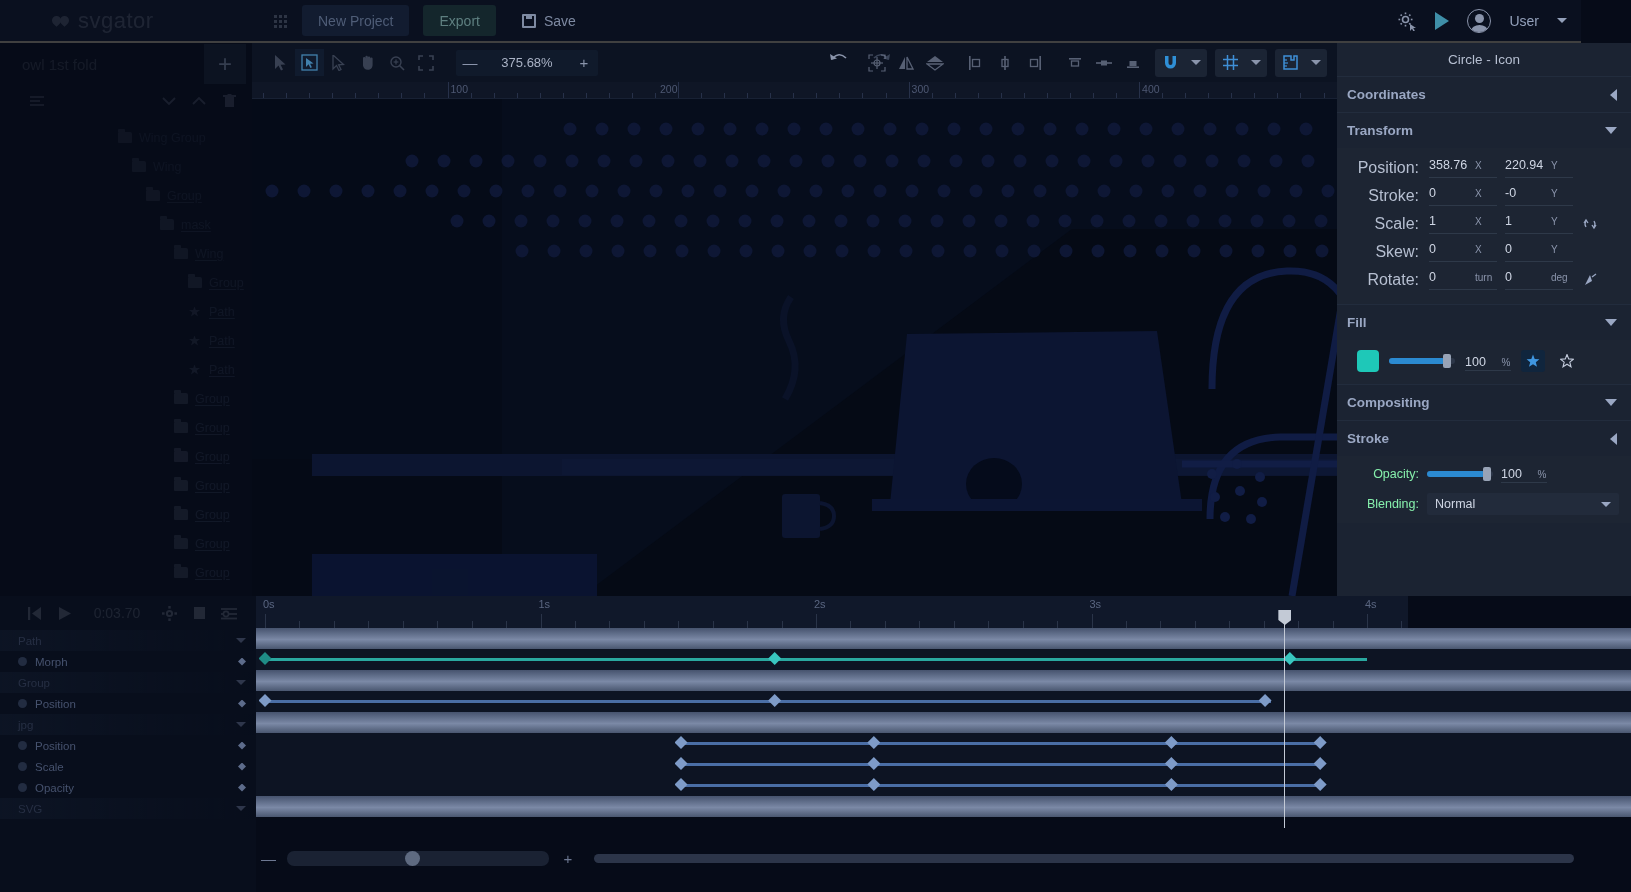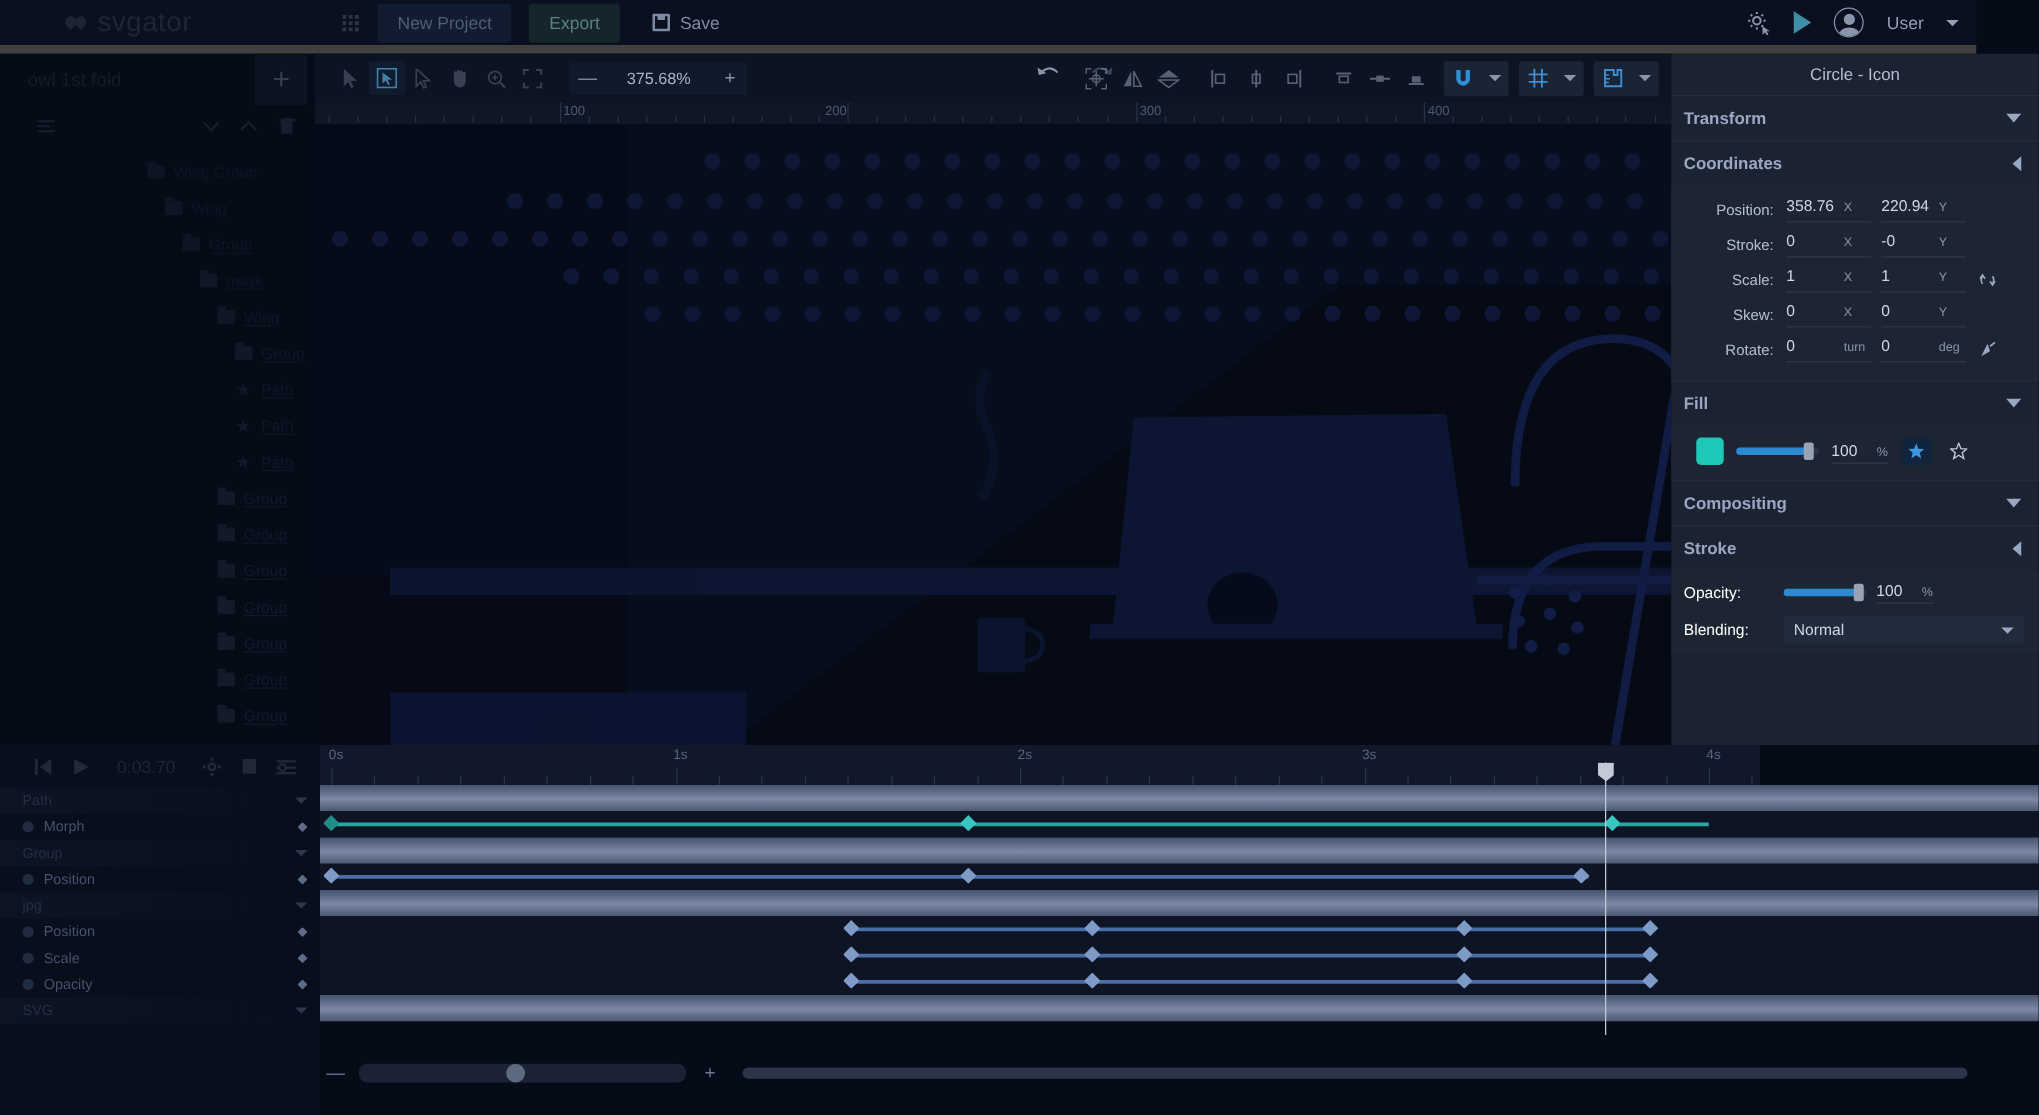--- a/index.html
+++ b/index.html
@@ -10,21 +10,21 @@
     overflow: hidden;
     color: #8a94ab;
   }
   #app { position: relative; width: 1631px; height: 892px; }
 
   
   .topbar {
     position: absolute; left:0; top:0; width:1581px; height:43px;
     background: #0a101f;
     display: flex; align-items: center;
-    border-bottom: 7px solid #404040;
+    border-bottom: 2px solid #404040;
   }
   .logo {
     display:flex; align-items:center; gap:6px;
     margin-left: 52px; width: 200px;
     opacity: .10;
   }
   .logo-mark { width:20px; height:14px; position:relative; }
   .logo-mark::before, .logo-mark::after {
     content:""; position:absolute; width:9px; height:9px;
     border-radius:50% 50% 50% 0; background:#cfd6e4; top:2px;
@@ -137,21 +137,21 @@
   .rp-title { height:33px; display:flex; align-items:center; justify-content:center; font-size:13.5px; color:#b6bfd1; }
   .rp-head {
     height:36px; display:flex; align-items:center; padding:0 14px 0 10px;
     font-size:13.5px; font-weight:bold; color:#9aa7c3;
     border-top:1px solid #222c3d; cursor:pointer;
   }
   .rp-head .tri-l { margin-left:auto; width:0;height:0;border-top:6px solid transparent;border-bottom:6px solid transparent;border-right:7px solid #9aa7c3; }
   .rp-head .tri-d { margin-left:auto; width:0;height:0;border-left:6px solid transparent;border-right:6px solid transparent;border-top:7px solid #9aa7c3; }
   .rp-body { background:#1d2533; padding:6px 0 10px; }
   .prow { display:flex; align-items:center; height:28px; padding-left:10px; }
-  .plabel { width:72px; text-align:right; font-size:12px; color:#b6bfd1; margin-right:10px; }
+  .plabel { width:72px; text-align:right; font-size:16px; color:#b6bfd1; margin-right:10px; }
   .pfield {
     width:68px; border-bottom:1px solid #2e3949; display:flex; align-items:baseline; height:20px;
     cursor:text;
   }
   .pfield input {
     width:46px; background:transparent; border:0; outline:0; color:#cfd6e4; font-size:12.5px;
     font-family:"Liberation Sans",sans-serif;
   }
   .punit { font-size:10px; color:#8a94ab; }
   .pgap { width:8px; }
@@ -161,21 +161,21 @@
   .swatch { width:22px;height:22px;border-radius:4px; cursor:pointer; }
   .slider { position:relative; width:66px; height:6px; border-radius:3px; background:#2c3648; }
   .slider .fill { position:absolute; left:0; top:0; height:6px; border-radius:3px; background:#2b8ad1; }
   .slider .knob { position:absolute; top:-4px; width:8px; height:14px; border-radius:2px; background:#98a3b6; }
   .numbox { width:46px; border-bottom:1px solid #2e3949; text-align:left; }
   .numbox input { width:32px; background:transparent;border:0;outline:0;color:#cfd6e4;font-size:12.5px;font-family:"Liberation Sans",sans-serif;}
   .starbtn { width:24px;height:22px; display:flex;align-items:center;justify-content:center;border-radius:3px; cursor:pointer;}
   .starbtn.on { background:#10253d; }
 
   .oprow { display:flex; align-items:center; padding:8px 12px 6px 10px; gap:8px; background:#1d2533;}
-  .oplabel { width:72px; font-size:12.5px;color:#ffffff; }
+  .oplabel { width:72px; text-align:right; font-size:12.5px;color:#86efac; }
   .blendrow { display:flex; align-items:center; padding:4px 12px 8px 10px; gap:8px; background:#1d2533;}
   .blendsel {
     flex:1; height:22px; background:#222b3b; border-radius:2px;
     display:flex; align-items:center; padding:0 8px; font-size:12.5px; color:#cfd6e4; cursor:pointer;
   }
   .blendsel .tri-d { margin-left:auto; width:0;height:0;border-left:5px solid transparent;border-right:5px solid transparent;border-top:5px solid #9aa7c3;}
 
   
   .timeline { position:absolute; left:0; top:596px; width:1631px; height:296px; background:#060b18; }
   .tl-left { position:absolute; left:0; top:0; width:256px; height:296px; background:#080e1c; }
@@ -794,27 +794,27 @@
         <rect x="60" y="455" width="285" height="90" fill="#0a1330"></rect>
         <rect x="180" y="470" width="36" height="26" fill="#0a142f"></rect>
       </svg>
     </div>
   </div>
 
   <div class="rightpanel">
     <div class="rp-title">Circle - Icon</div>
 
     <div class="rp-head">
+      <span>Coordinates</span>
+      <span class="tri-l"></span>
+    </div>
+
+    <div class="rp-head">
       <span>Transform</span>
       <span class="tri-d"></span>
-    </div>
-
-    <div class="rp-head">
-      <span>Coordinates</span>
-      <span class="tri-l"></span>
     </div>
 
     <div class="rp-body">
       <div class="prow">
         <span class="plabel">Position:</span>
         <span class="pfield">
           <input value="358.76" style="">
           <span class="punit">X</span>
         </span>
         <span class="pgap"></span>

